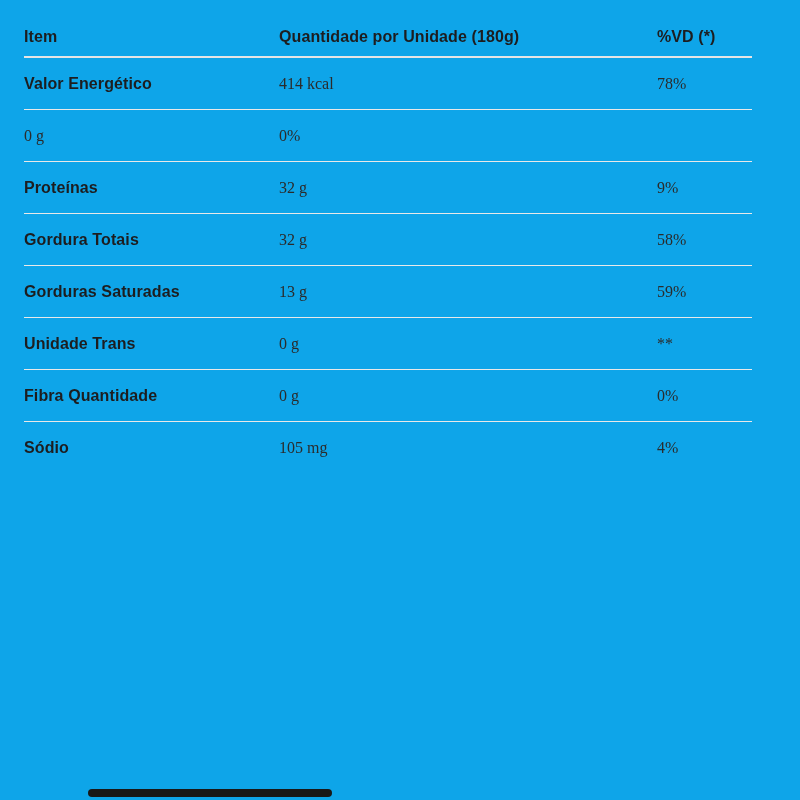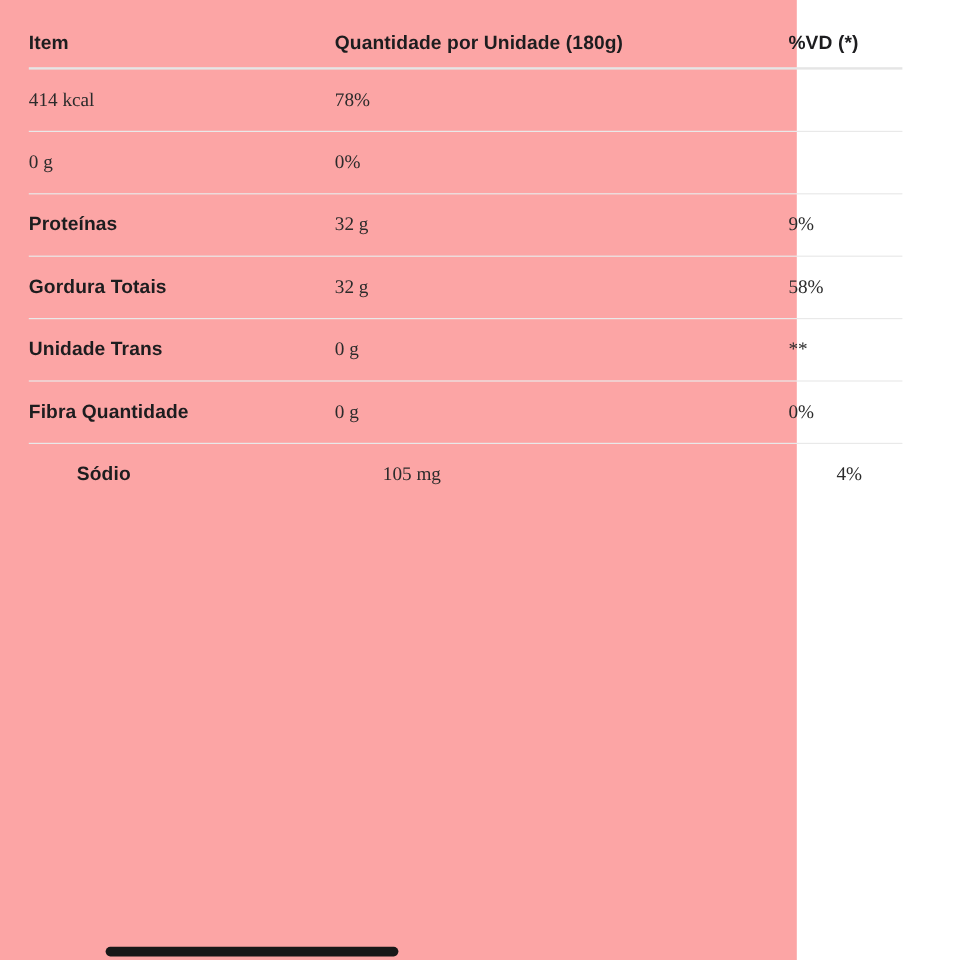--- a/index.html
+++ b/index.html
@@ -5,23 +5,23 @@
   * { margin: 0; padding: 0; box-sizing: border-box; }
   html, body {
     width: 800px;
     height: 800px;
     background: #ffffff;
     font-family: "Liberation Sans", "DejaVu Sans", sans-serif;
     overflow: hidden;
   }
   .page {
     position: relative;
-    width: 664px;
+    width: 800px;
     height: 800px;
-    background: #fca5a5;
+    background: #0ea5e9;
   }
   .nutrition-table {
     position: absolute;
     left: 24px;
     top: 18px;
     width: 728px;
   }
   .header-row {
     display: grid;
     grid-template-columns: 255px 378px 1fr;
@@ -36,21 +36,20 @@
   .data-row {
     display: grid;
     grid-template-columns: 255px 378px 1fr;
     align-items: center;
     height: 52px;
     border-bottom: 1px solid #e9e9e9;
     font-size: 16px;
   }
   .data-row:last-child {
     border-bottom: none;
-    margin-left: 40px;
   }
   .cell-item {
     font-weight: bold;
     color: #1d1d1f;
     letter-spacing: 0.1px;
   }
   .cell-qty, .cell-vd {
     font-weight: normal;
     color: #2b2b2b;
     font-family: Liberation Serif, serif;
@@ -72,20 +71,21 @@
 
   <div class="nutrition-table">
 
     <div class="header-row">
       <div class="cell-item">Item</div>
       <div class="cell-item">Quantidade por Unidade (180g)</div>
       <div class="cell-item">%VD (*)</div>
     </div>
 
     <div class="data-row">
+      <div class="cell-item">Valor Energético</div>
       <div class="cell-qty">414 kcal</div>
       <div class="cell-vd">78%</div>
     </div>
 
     <div class="data-row">
       <div class="cell-qty">0 g</div>
       <div class="cell-vd">0%</div>
     </div>
 
     <div class="data-row">
@@ -93,20 +93,25 @@
       <div class="cell-qty">32 g</div>
       <div class="cell-vd">9%</div>
     </div>
 
     <div class="data-row">
       <div class="cell-item">Gordura Totais</div>
       <div class="cell-qty">32 g</div>
       <div class="cell-vd">58%</div>
     </div>
 
+    <div class="data-row">
+      <div class="cell-item">Gorduras Saturadas</div>
+      <div class="cell-qty">13 g</div>
+      <div class="cell-vd">59%</div>
+    </div>
 
     <div class="data-row">
       <div class="cell-item">Unidade Trans</div>
       <div class="cell-qty">0 g</div>
       <div class="cell-vd">**</div>
     </div>
 
     <div class="data-row">
       <div class="cell-item">Fibra Quantidade</div>
       <div class="cell-qty">0 g</div>

